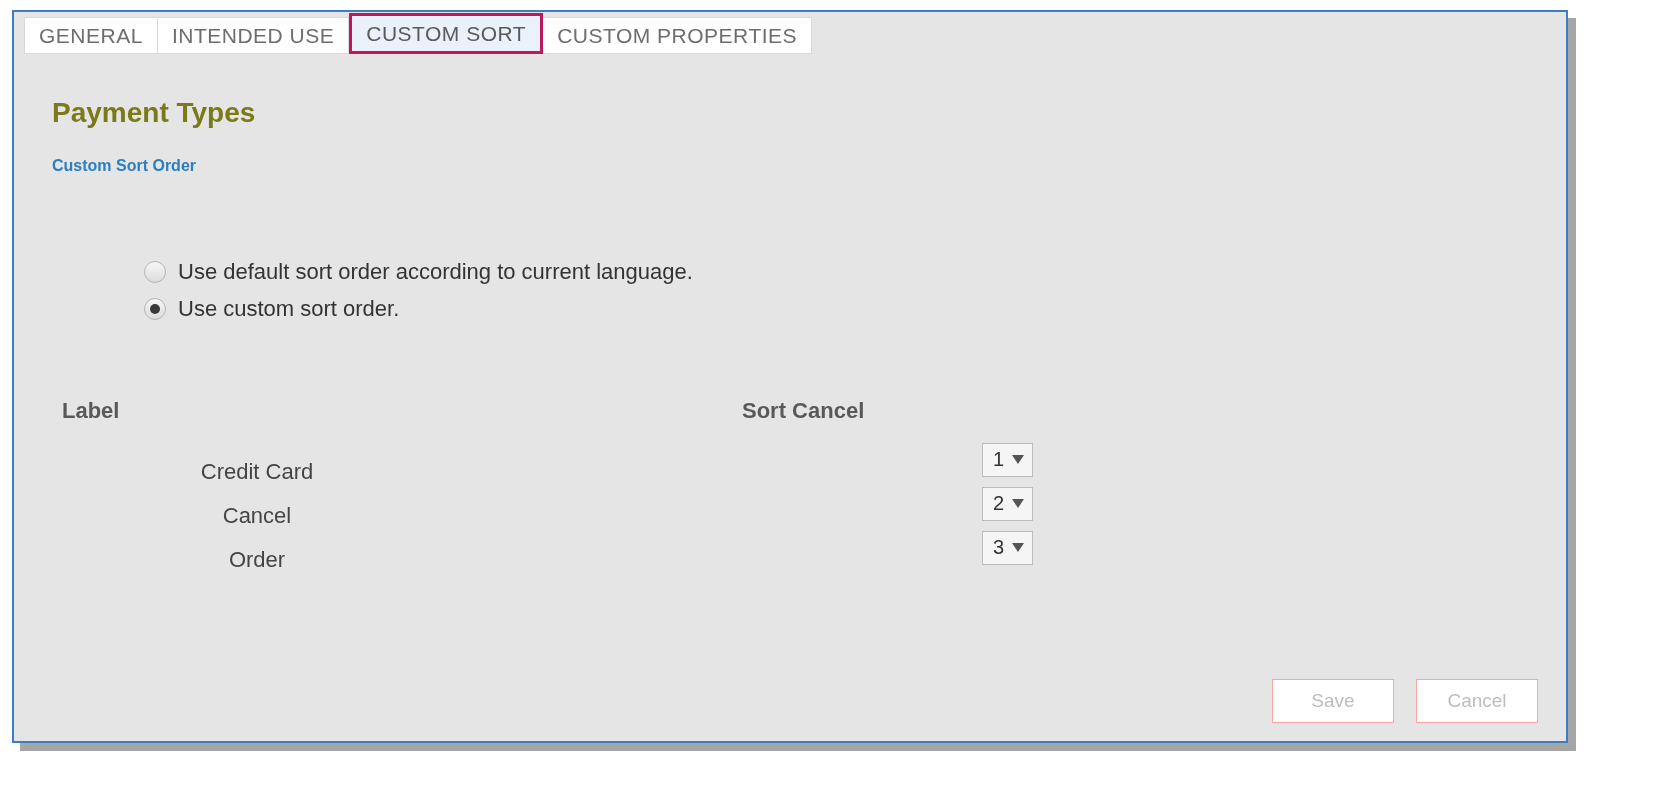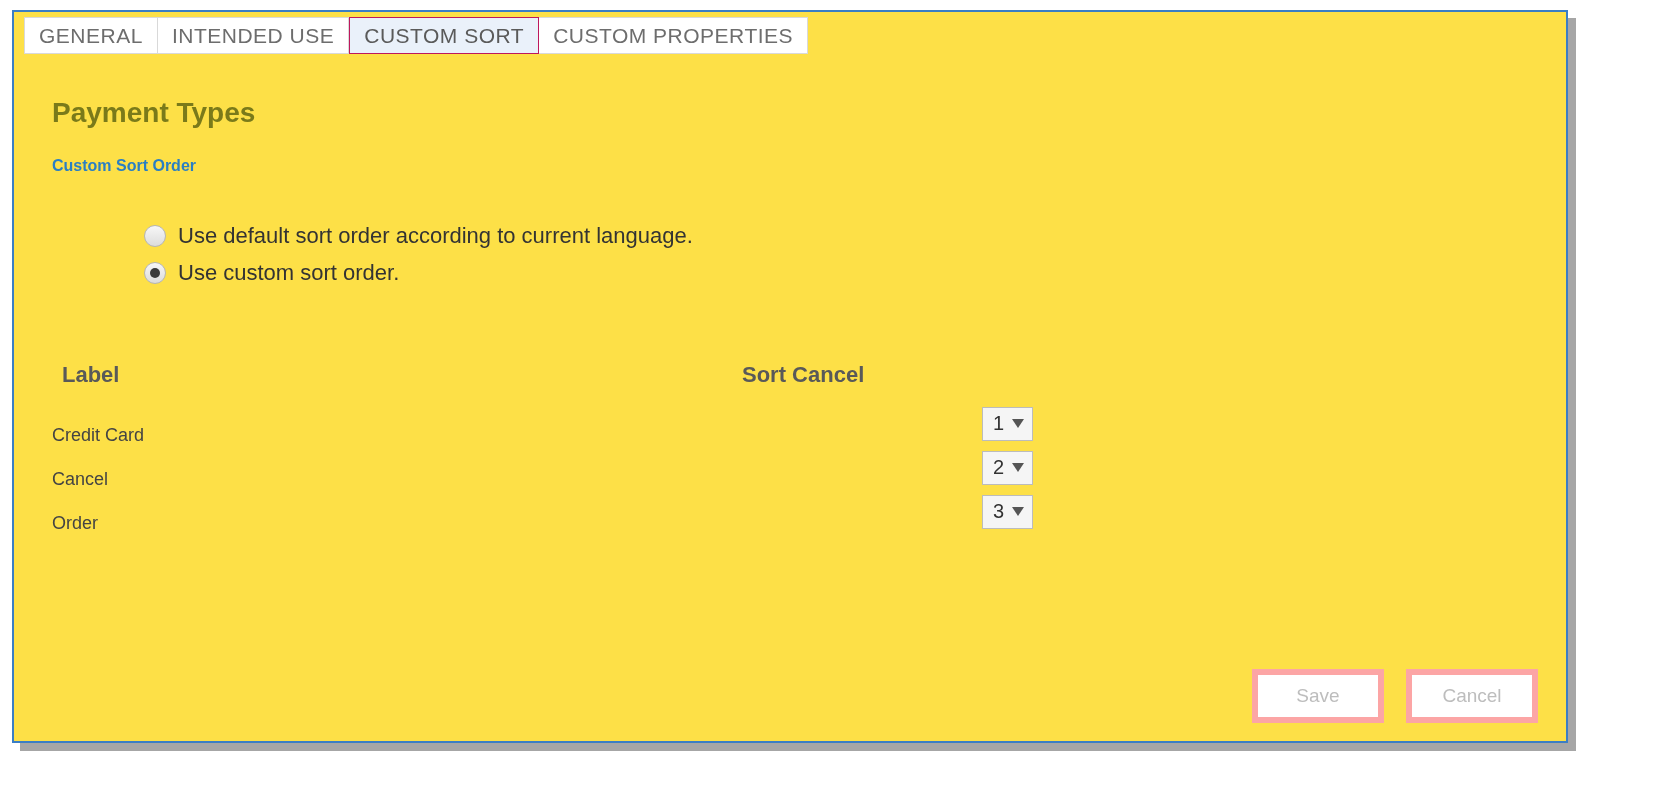--- a/index.html
+++ b/index.html
@@ -1,43 +1,43 @@
 <!DOCTYPE html>
 <html><head>
 <meta charset="utf-8">
 <style>
   html,body{margin:0;padding:0;background:#fff;font-family:"Segoe UI","Segoe UI Light","Helvetica Neue",Arial,sans-serif;color:#333;}
   .stage{width:1680px;height:798px;position:relative;}
-  .panel{position:absolute;left:12px;top:10px;width:1556px;height:733px;background:#fde047;border:2px solid #3b7ec4;box-shadow:8px 8px 0 rgba(0,0,0,0.35);box-sizing:border-box;}
+  .panel{position:absolute;left:12px;top:10px;width:1556px;height:733px;background:#e5e5e5;border:2px solid #3b7ec4;box-shadow:8px 8px 0 rgba(0,0,0,0.35);box-sizing:border-box;}
   
   .tabs{display:flex;align-items:flex-end;height:42px;padding:0 10px;border-bottom:1px solid transparent;}
   .tab{font-size:21px;letter-spacing:0.5px;color:#6d6d6d;padding:6px 14px 5px 14px;border:1px solid #d9d9d9;background:#fff;margin-right:0;position:relative;cursor:pointer;user-select:none;}
   .tab + .tab{border-left:none;}
-  .tab.active{color:#5a5a5a;border:1px solid #be185d;background:#eaf1fa;z-index:2;margin-top:44px;}
+  .tab.active{color:#5a5a5a;border:3px solid #be185d;background:#eaf1fa;z-index:2;margin-top:44px;}
   .content{padding:24px 38px 0 38px;color:#444;}
   .page-title{font-weight:700;font-size:28px;color:#7a7a1a;margin:18px 0 28px 0;}
   .section-title{font-weight:700;font-size:16px;color:#2a7fc3;margin:26px 0 8px 0;}
   .section-desc{font-size:20px;line-height:1.55;color:#6d6d6d;max-width:1420px;}
-  .radio-group{margin-top:42px;margin-left:92px;}
+  .radio-group{margin-top:78px;margin-left:92px;}
   .radio-row{display:flex;align-items:center;gap:12px;font-size:22px;color:#333;line-height:1.7;cursor:pointer;}
   .radio{width:20px;height:20px;border-radius:50%;background:linear-gradient(#f7f7f7,#dcdcdc);border:1px solid #b5b5b5;display:flex;align-items:center;justify-content:center;flex-shrink:0;}
   .radio-dot{width:10px;height:10px;border-radius:50%;background:#3a3a3a;display:none;}
   .radio.checked .radio-dot{display:block;}
   .sort-area{margin-top:70px;}
   .sort-head{display:flex;font-weight:700;font-size:22px;color:#595959;}
   .col-label{width:680px;text-align:left;padding-left:10px;}
   .col-order{width:330px;text-align:left;}
   .sort-rows{margin-top:14px;}
   .sort-row{display:flex;align-items:center;height:44px;}
-  .sort-row .item-label{width:410px;text-align:left;font-size:18px;color:#444;padding-right:0;margin-top:24px;}
+  .sort-row .item-label{width:410px;text-align:center;font-size:22px;color:#444;padding-right:0;margin-top:24px;}
   .sort-row .spacer{width:520px;}
   .select{display:inline-flex;align-items:center;gap:8px;border:1px solid #bcbcbc;background:#f5f5f5;height:34px;padding:0 8px 0 10px;font-size:20px;color:#333;cursor:pointer;user-select:none;min-width:48px;box-sizing:border-box;}
   .select .caret{width:0;height:0;border-left:6px solid transparent;border-right:6px solid transparent;border-top:9px solid #555;}
   .footer{position:absolute;right:28px;bottom:18px;display:flex;gap:22px;}
-  .btn{min-width:120px;height:42px;border:6px solid #fca5a5;background:#fff;color:#bdbdbd;font-size:19px;display:flex;align-items:center;justify-content:center;cursor:pointer;user-select:none;}
+  .btn{min-width:120px;height:42px;border:1px solid #fca5a5;background:#fff;color:#bdbdbd;font-size:19px;display:flex;align-items:center;justify-content:center;cursor:pointer;user-select:none;}
 </style>
 </head>
 <body>
 
 <div class="stage">
   <div class="panel">
 
     <div class="tabs">
       <div class="tab">GENERAL</div>
       <div class="tab">INTENDED USE</div>

